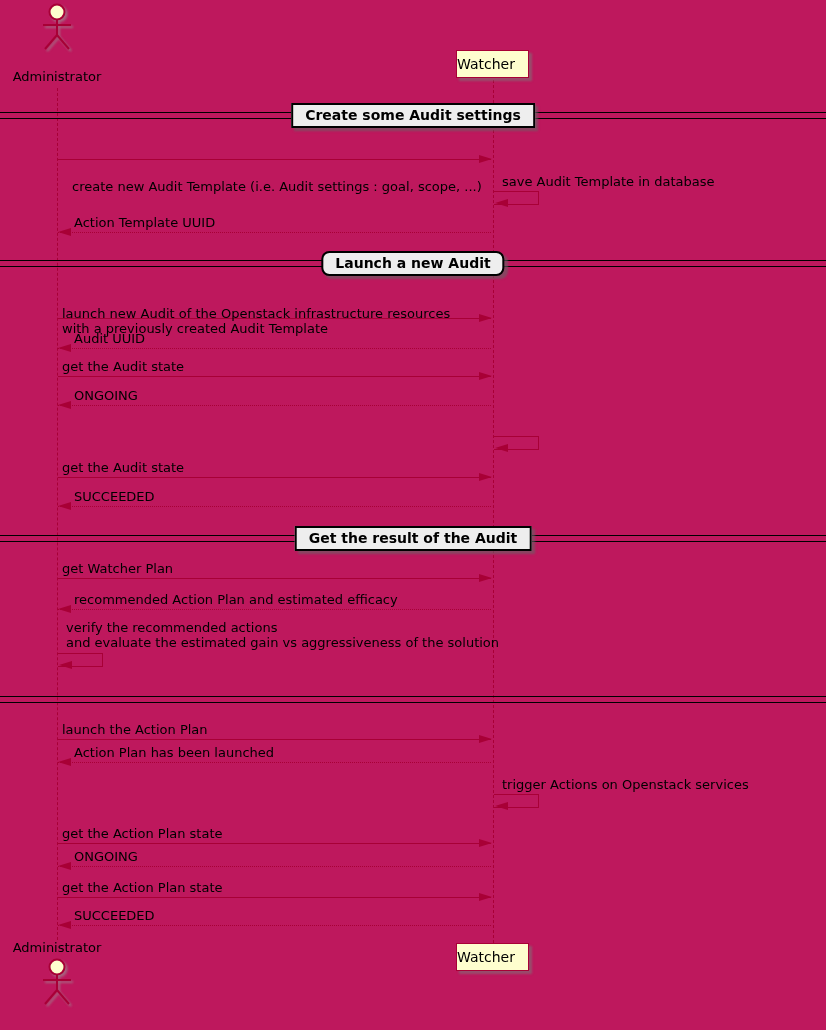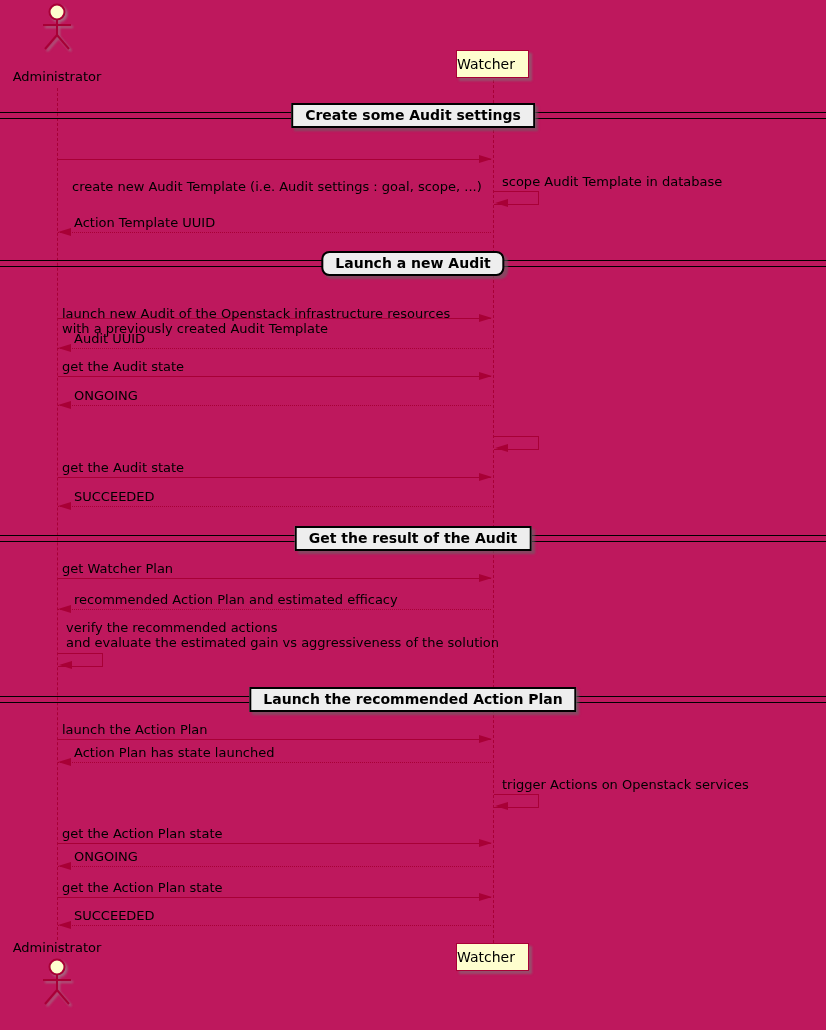--- a/index.html
+++ b/index.html
@@ -116,21 +116,21 @@
   </div>
 
   <div class="pbox" style="top:50px;">Watcher</div>
   <div class="pbox" style="top:943px;">Watcher</div>
 
 <div class="divider-rule" style="top: 112px;"></div>
     <div class="divider-box" style="top: 103px;">Create some Audit settings</div>
     <div class="msg-label" style="left: 72px; top: 143px; margin-top: 36px;">create new Audit Template (i.e. Audit settings : goal, scope, ...)</div>
     <div class="msg-line" style="left: 58px; width: 433px; top: 159px;"></div>
     <div class="arrow-right" style="left: 479px; top: 155px;"></div>
-    <div class="msg-label" style="left: 502px; top: 174px;">scope Audit Template in database</div>
+    <div class="msg-label" style="left: 502px; top: 174px;">save Audit Template in database</div>
     <div class="self-loop" style="left: 494px; top: 191px;"></div>
     <div class="arrow-left" style="left: 495px; top: 199px;"></div>
     <div class="msg-label" style="left: 74px; top: 215px;">Action Template UUID</div>
     <div class="msg-line dotted" style="left: 58px; width: 433px; top: 232px;"></div>
     <div class="arrow-left" style="left: 58px; top: 228px;"></div>
     <div class="divider-rule" style="top: 260px;"></div>
     <div class="divider-box" style="top: 251px; border-radius: 8px;">Launch a new Audit</div>
     <div class="msg-label" style="left: 62px; top: 286px; margin-top: 20px;">launch new Audit of the Openstack infrastructure resources
 with a previously created Audit Template</div>
     <div class="msg-line" style="left: 58px; width: 433px; top: 318px;"></div>
@@ -158,25 +158,24 @@
     <div class="msg-line" style="left: 58px; width: 433px; top: 578px;"></div>
     <div class="arrow-right" style="left: 479px; top: 574px;"></div>
     <div class="msg-label" style="left: 74px; top: 592px;">recommended Action Plan and estimated efficacy</div>
     <div class="msg-line dotted" style="left: 58px; width: 433px; top: 609px;"></div>
     <div class="arrow-left" style="left: 58px; top: 605px;"></div>
     <div class="msg-label" style="left: 66px; top: 620px;">verify the recommended actions
 and evaluate the estimated gain vs aggressiveness of the solution</div>
     <div class="self-loop" style="left: 58px; top: 653px;"></div>
     <div class="arrow-left" style="left: 59px; top: 661px;"></div>
     <div class="divider-rule" style="top: 696px;"></div>
-    <div class="divider-box" style="top: 687px;">Launch the recommended Action Plan</div>
     <div class="msg-label" style="left: 62px; top: 722px;">launch the Action Plan</div>
     <div class="msg-line" style="left: 58px; width: 433px; top: 739px;"></div>
     <div class="arrow-right" style="left: 479px; top: 735px;"></div>
-    <div class="msg-label" style="left: 74px; top: 745px;">Action Plan has state launched</div>
+    <div class="msg-label" style="left: 74px; top: 745px;">Action Plan has been launched</div>
     <div class="msg-line dotted" style="left: 58px; width: 433px; top: 762px;"></div>
     <div class="arrow-left" style="left: 58px; top: 758px;"></div>
     <div class="msg-label" style="left: 502px; top: 777px;">trigger Actions on Openstack services</div>
     <div class="self-loop" style="left: 494px; top: 794px;"></div>
     <div class="arrow-left" style="left: 495px; top: 802px;"></div>
     <div class="msg-label" style="left: 62px; top: 826px;">get the Action Plan state</div>
     <div class="msg-line" style="left: 58px; width: 433px; top: 843px;"></div>
     <div class="arrow-right" style="left: 479px; top: 839px;"></div>
     <div class="msg-label" style="left: 74px; top: 849px;">ONGOING</div>
     <div class="msg-line dotted" style="left: 58px; width: 433px; top: 866px;"></div>

